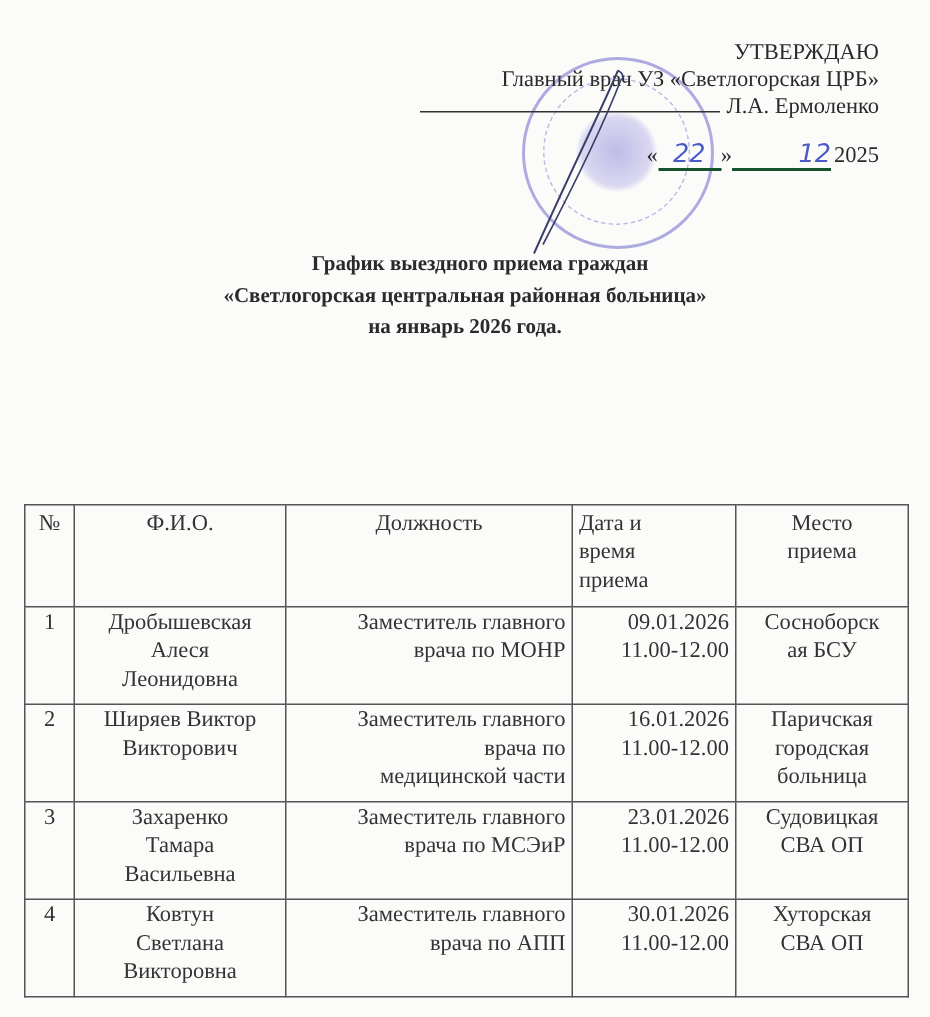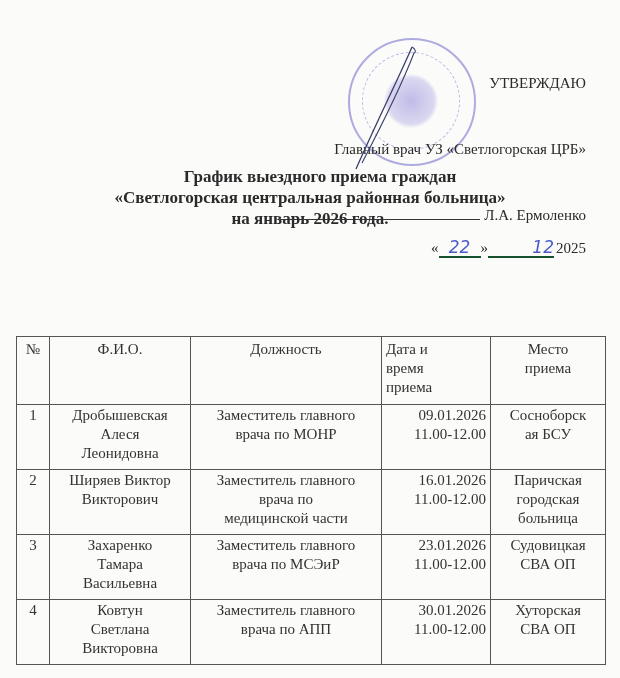--- a/index.html
+++ b/index.html
@@ -20,21 +20,20 @@
       right: 34px;
       top: 26px;
       text-align: right;
       font-size: 15px;
       line-height: 18px;
       z-index: 2;
     }
     .approval .line {
       display: block;
       white-space: nowrap;
-      margin-top: 48px;
     }
     .approval .sign-line {
       display: inline-block;
       width: 200px;
       border-bottom: 1px solid #333;
       margin-right: 4px;
       vertical-align: baseline;
       height: 12px;
     }
     .approval .date-row {
@@ -81,21 +80,21 @@
       top: 45px;
       z-index: 3;
     }
     .title {
       position: absolute;
       left: 0;
       top: 166px;
       width: 620px;
       text-align: center;
       font-weight: bold;
-      font-size: 17px;
+      font-size: 14px;
       line-height: 21px;
     }
     .title span { display: block; }
     .title .t0 { padding-left: 20px; }
     table.schedule {
       position: absolute;
       left: 16px;
       top: 336px;
       width: 590px;
       border-collapse: collapse;
@@ -114,21 +113,21 @@
     table.schedule th {
       height: 64px;
       padding-top: 3px;
     }
     table.schedule td {
       height: 63px;
       padding-top: 1px;
     }
     .c-num { width: 24px; text-align: center; }
     .c-fio { width: 132px; text-align: center; }
-    .c-pos { width: 182px; text-align: center; }
+    .c-pos { width: 182px; text-align: right; }
     .c-date { width: 100px; text-align: right; }
     .c-place { text-align: center; }
     th.c-pos { text-align: center; }
     th.c-num { color: #555; }
     td.c-num { color: #555; }
     td .ln { display: block; white-space: nowrap; }
   </style>
 </head>
 <body>
 

